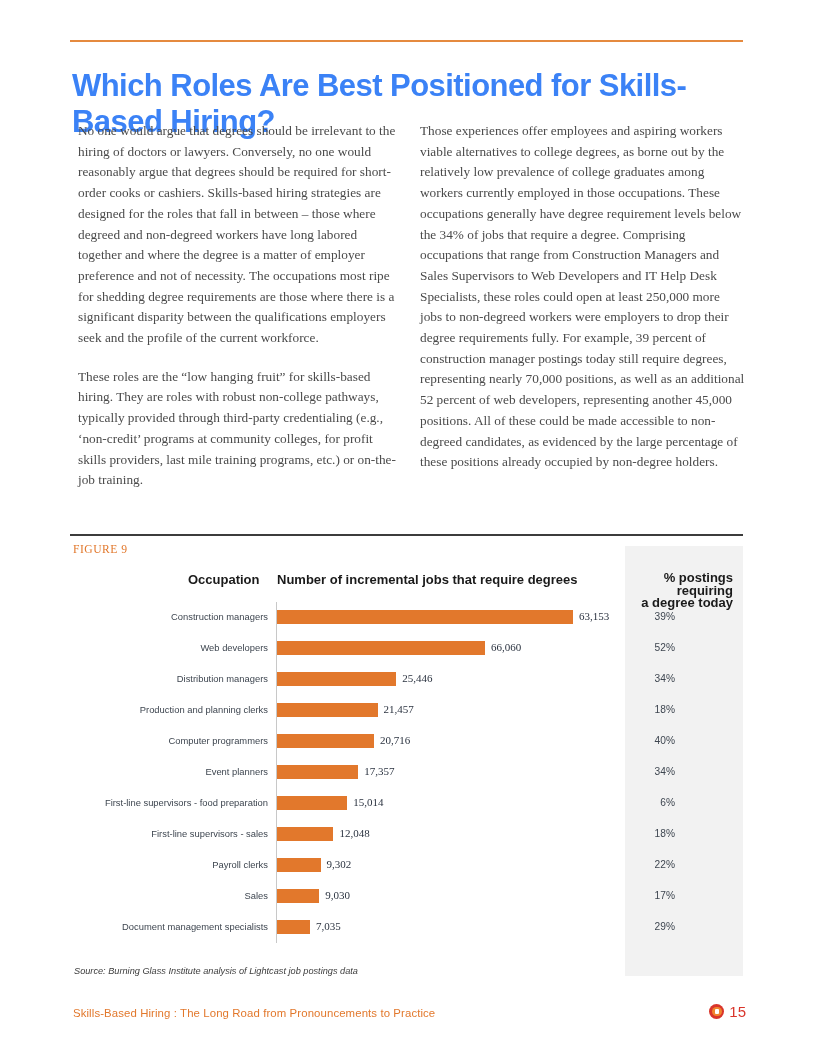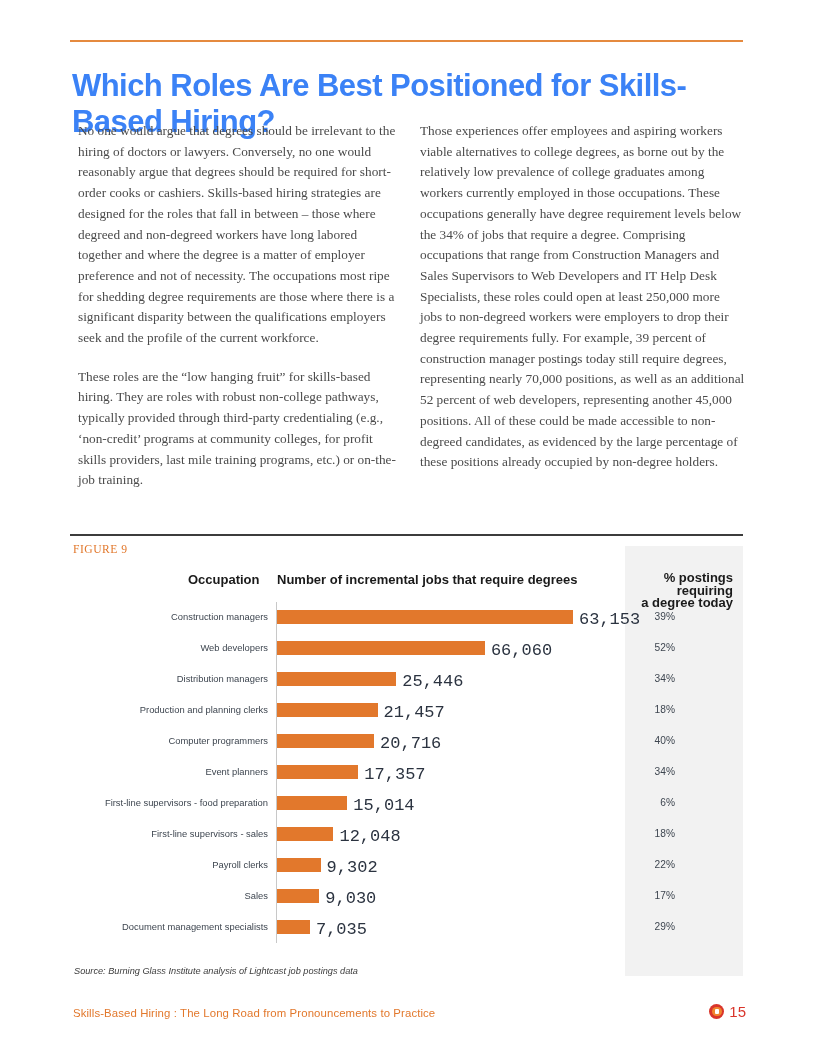--- a/index.html
+++ b/index.html
@@ -136,22 +136,22 @@
     position: absolute;
     left: 277px;
     top: 5px;
     height: 14px;
     background: #E2782C;
   }
 
   .bar-value {
     position: absolute;
     top: 5px;
-    font-family: Liberation Mono, monospace;
-    font-size: 17px;
+    font-family: Liberation Serif, serif;
+    font-size: 11px;
     font-weight: 400;
     color: #2B3340;
     white-space: nowrap;
   }
 
   .pct-value {
     position: absolute;
     right: 83px;
     top: 6px;
     width: 60px;

